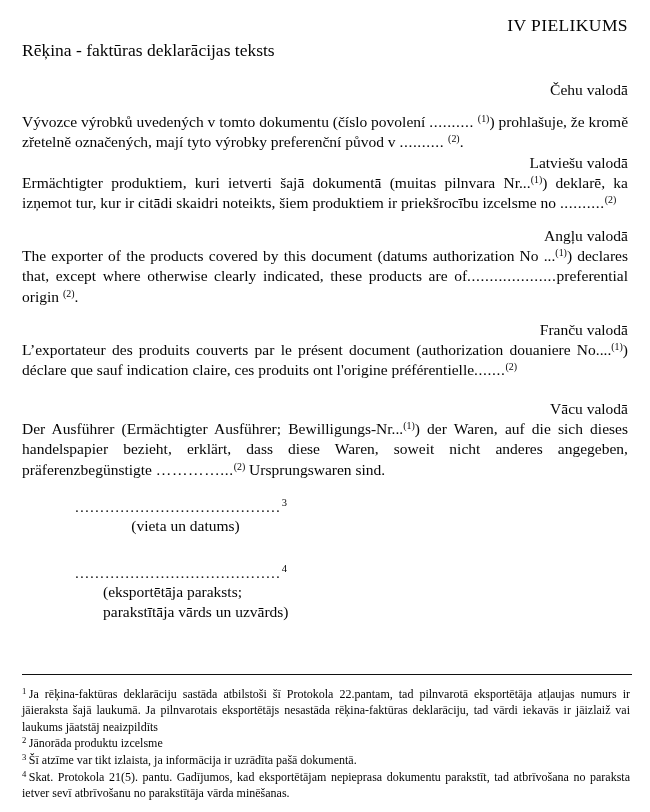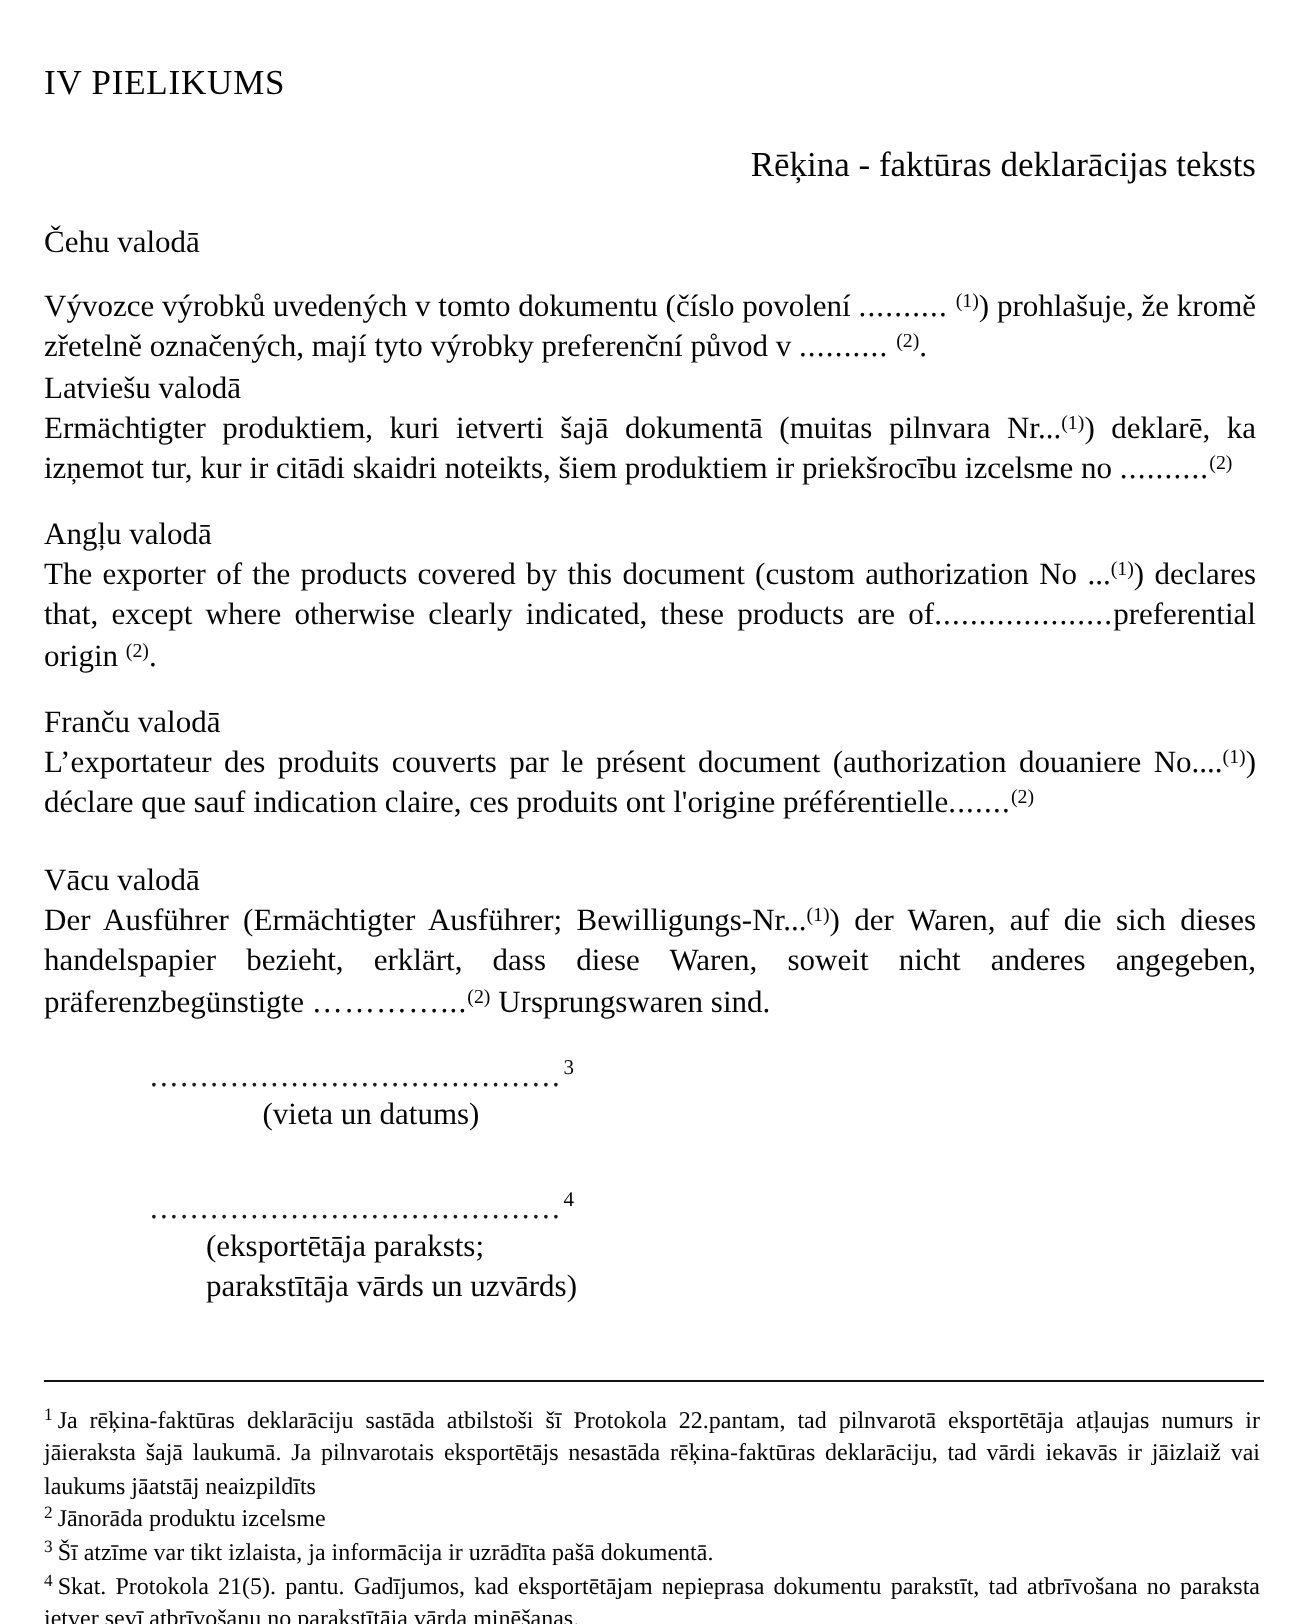--- a/index.html
+++ b/index.html
@@ -18,36 +18,36 @@
   .page {
     position: relative;
     width: 650px;
     height: 812px;
     box-sizing: border-box;
     padding: 0 22px;
   }
 
   
   .doc-title {
-    text-align: left;
+    text-align: right;
     font-size: 17.5px;
     letter-spacing: 0.4px;
-    margin-top: 30px;
+    margin-top: 14px;
     line-height: 1.28;
   }
   .doc-subtitle {
-    text-align: right;
+    text-align: left;
     font-size: 17.5px;
     line-height: 1.3;
-    margin-top: 19px;
+    margin-top: 3px;
   }
 
   
   .lang-heading {
-    text-align: left;
+    text-align: right;
     font-size: 15.5px;
     line-height: 1.25;
   }
   .lang-body {
     font-size: 15.5px;
     line-height: 1.345;
     text-align: justify;
     text-justify: inter-word;
     hyphens: none;
   }
@@ -141,21 +141,21 @@
   <div class="lang-heading">Čehu valodā</div>
   <div class="gap-12"></div>
   <div class="lang-body"><span>Vývozce výrobků uvedených v tomto dokumentu (číslo povolení </span><span class="dots">..........</span>&nbsp;<sup>(1)</sup><span>) prohlašuje, že kromě zřetelně označených, mají tyto výrobky preferenční původ v </span><span class="dots">..........</span>&nbsp;<sup>(2)</sup><span>.</span></div>
 
   <div class="lang-heading">Latviešu valodā</div>
   <div class="lang-body"><span>Ermächtigter produktiem, kuri ietverti šajā dokumentā (muitas pilnvara   Nr...</span><sup>(1)</sup><span>) deklarē, ka izņemot tur, kur ir citādi skaidri noteikts, šiem produktiem ir priekšrocību izcelsme no</span> <span class="dots">..........</span><sup>(2)</sup></div>
 
   <div class="gap-12"></div>
 
   <div class="lang-heading">Angļu valodā</div>
-  <div class="lang-body"><span>The exporter of the products covered by this document (custom authorization No ...</span><sup>(1)</sup><span>) declares that, except where otherwise clearly indicated, these products are of</span><span class="dots">....................</span><span>preferential origin </span><sup>(2)</sup><span>.</span></div>
+  <div class="lang-body"><span>The exporter of the products covered by this document (datums authorization No ...</span><sup>(1)</sup><span>) declares that, except where otherwise clearly indicated, these products are of</span><span class="dots">....................</span><span>preferential origin </span><sup>(2)</sup><span>.</span></div>
 
   <div class="gap-12"></div>
 
   <div class="lang-heading">Franču valodā</div>
   <div class="lang-body"><span>L’exportateur des produits couverts par le présent document (authorization douaniere No....</span><sup>(1)</sup><span>) déclare que sauf indication claire, ces produits ont l'origine préférentielle</span><span class="dots">.......</span><sup>(2)</sup></div>
 
   <div class="gap-18"></div>
 
   <div class="lang-heading">Vācu valodā</div>
   <div class="lang-body"><span>Der Ausführer (Ermächtigter Ausführer; Bewilligungs-Nr...</span><sup>(1)</sup><span>) der Waren, auf die sich dieses handelspapier bezieht, erklärt, dass diese Waren, soweit nicht anderes angegeben, präferenzbegünstigte </span><span class="dots">…………...</span><sup>(2)</sup><span> Ursprungswaren sind.</span></div>

